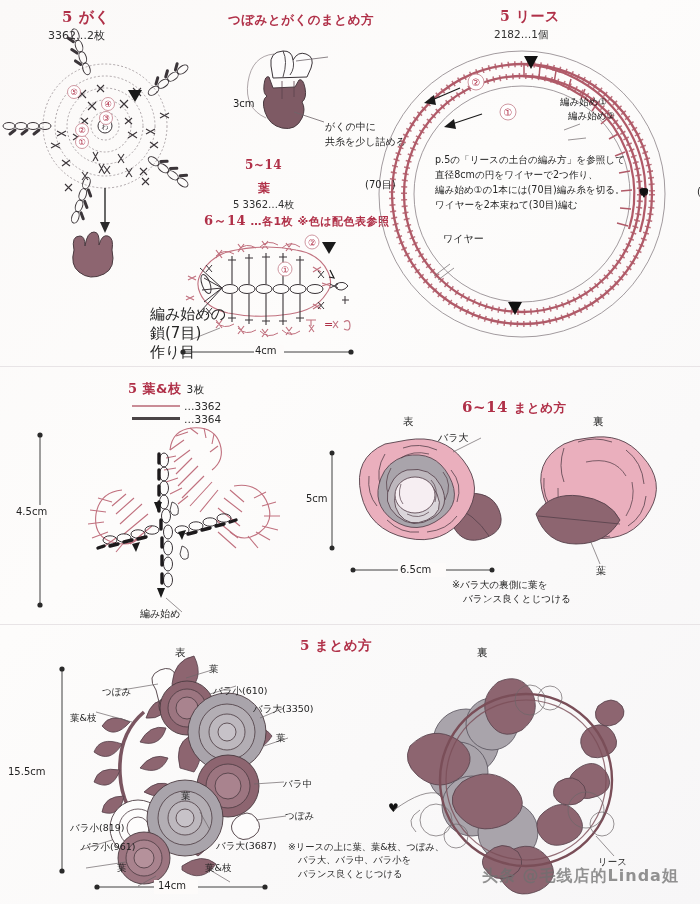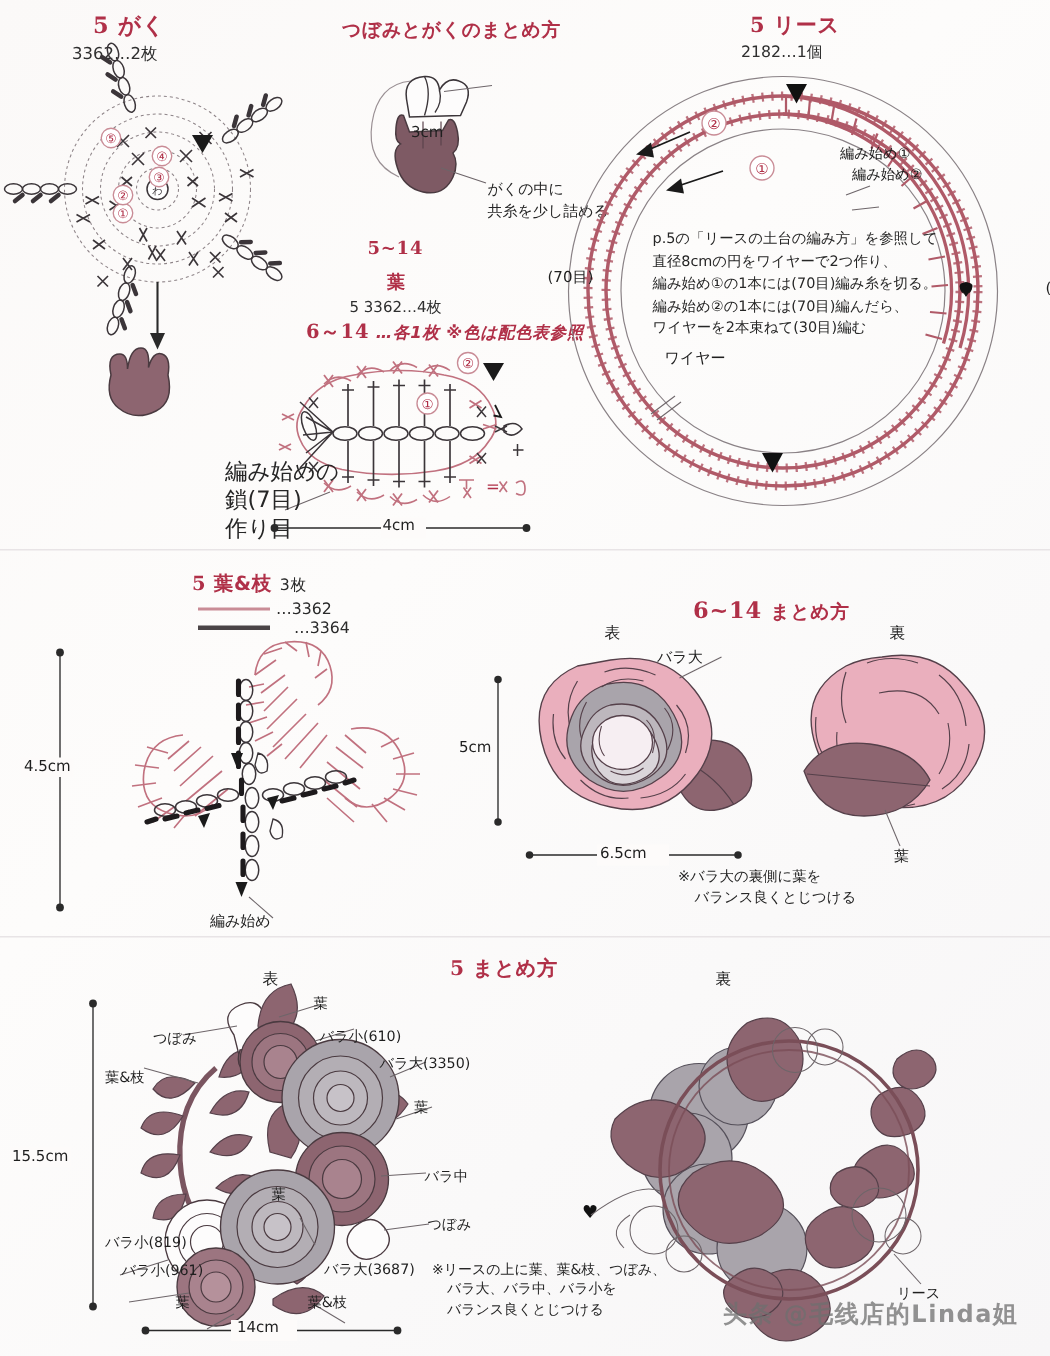--- a/index.html
+++ b/index.html
@@ -154,32 +154,32 @@
     <path d="M59 15 q5 10 0 26 M69 24 q2 8 -3 15" stroke="#3b3539" stroke-width="0.9" fill="none"></path>
 
     <path d="M45 41 q-4 -2 -5 8 q-1 9 3 11 q-6 4 -2 16 q4 13 17 16 q14 3 20 -10
              q4 -9 0 -16 q5 -4 3 -14 q-2 -10 -6 -8 l-4 7 l-22 1 z" fill="#7e5a64" stroke="#4a3a40" stroke-width="1"></path>
     <path d="M58 45 l0 18 M70 45 l0 16" stroke="#5b434c" stroke-width="0.8"></path>
 
     <path d="M72 25 L104 21" stroke="#6d6569" stroke-width="0.8" fill="none"></path>
     <path d="M70 76 L100 86" stroke="#6d6569" stroke-width="0.8" fill="none"></path>
   </svg>
 
-  <div class="abs lbl" style="left:233px;top:83px;font-size:10px;margin-left:41px;">3cm</div>
+  <div class="abs lbl" style="left:233px;top:98px;font-size:10px;">3cm</div>
 
   <div class="abs note" style="left:325px;top:120px;font-size:10px;">
     <div>がくの中に</div>
     <div>共糸を少し詰める</div>
   </div>
 
   <div class="abs ttl ttl-num" style="left:245px;top:158px;font-size:12px;">5~14</div>
   <div class="abs ttl jp" style="left:258px;top:180px;font-size:12px;">葉</div>
   <div class="abs sub" style="left:233px;top:198px;font-size:10px;">5 3362…4枚</div>
   <div class="abs ttl" style="left:204px;top:212px;font-size:11px;font-weight:bold;">
-    <span class="ttl-num" style="font-size:13px;">6～14</span><span class="jp" style="color:#b03048;font-style:italic;"> …各1枚 ※色は配色表参照</span>
+    <span class="ttl-num" style="font-size:13px;">6～14</span><span class="jp" style="color:#b03048;"> …各1枚 ※色は配色表参照</span>
   </div>
 
   <svg class="abs" style="left:172px;top:228px;" width="186" height="122" viewBox="0 0 186 122">
 
     <g stroke="#c1717f" stroke-width="1.1" fill="none">
       <path d="M30 44 q10 -18 34 -22 q32 -6 60 0 q24 4 32 22 q6 12 -2 22 q-10 16 -36 20
                q-32 5 -62 -1 q-22 -5 -28 -20 q-5 -11 2 -21 z"></path>
       <g stroke-width="1">
         <path d="M44 28 q8 -8 18 -2 M66 22 q8 -8 18 -2 M88 19 q8 -8 18 -2 M110 20 q8 -8 18 -1"></path>
         <path d="M44 94 q8 8 18 2 M66 100 q8 8 18 2 M88 103 q8 8 18 2 M110 102 q8 8 18 1"></path>
@@ -316,38 +316,37 @@
   <div class="abs lbl" style="left:560px;top:96px;font-size:9.5px;">編み始め①</div>
   <div class="abs lbl" style="left:568px;top:110px;font-size:9.5px;">編み始め②</div>
   <div class="abs lbl" style="left:365px;top:178px;font-size:10px;">(70目)</div>
   <div class="abs lbl" style="left:655px;top:185px;font-size:10px;margin-left:42px;">(30目)</div>
   <div class="abs lbl" style="left:443px;top:232px;font-size:10px;">ワイヤー</div>
 
   <div class="abs note" style="left:435px;top:153px;font-size:9.6px;line-height:1.55;">
     <div>p.5の「リースの土台の編み方」を参照して</div>
     <div>直径8cmの円をワイヤーで2つ作り、</div>
     <div>編み始め①の1本には(70目)編み糸を切る。</div>
-    <div>編み始め②の1本には(70目)編んだら、</div>
     <div>ワイヤーを2本束ねて(30目)編む</div>
   </div>
 
   <div class="divider" style="top:366px;"></div>
 
   <div class="abs ttl" style="left:128px;top:380px;font-size:13px;">
     <span class="ttl-num">5</span>
     <span class="jp">葉&amp;枝</span>
     <span class="jp" style="color:#2b2b2b;font-size:10.5px;font-weight:normal;">3枚</span>
   </div>
 
   <div class="abs" style="left:132px;top:399px;">
     <div style="display:flex;align-items:center;gap:4px;height:13px;">
       <span style="display:inline-block;width:48px;height:2px;background:#c98c96;"></span>
       <span style="font-size:10.5px;">…3362</span>
     </div>
-    <div style="display:flex;align-items:center;gap:16px;height:13px;">
+    <div style="display:flex;align-items:center;gap:4px;height:13px;">
       <span style="display:inline-block;width:48px;height:2.4px;background:#4a4446;"></span>
       <span style="font-size:10.5px;">…3364</span>
     </div>
   </div>
 
   <svg class="abs" style="left:58px;top:420px;" width="260" height="195" viewBox="0 0 260 195">
 
     <g>
       <g stroke="#c1717f" stroke-width="1.1" fill="none">
         <path d="M112 30 q2 -20 22 -22 q22 -2 28 16 q5 16 -8 26"></path>

